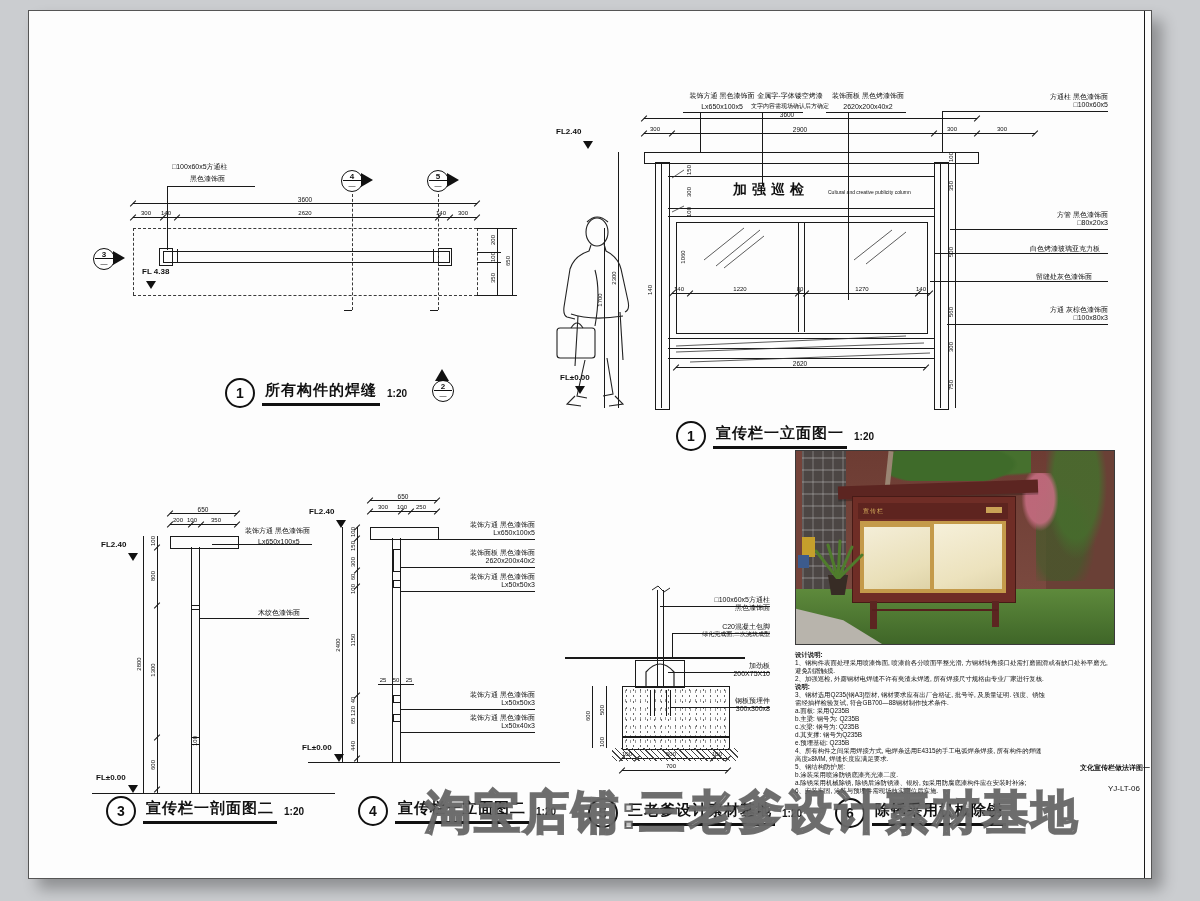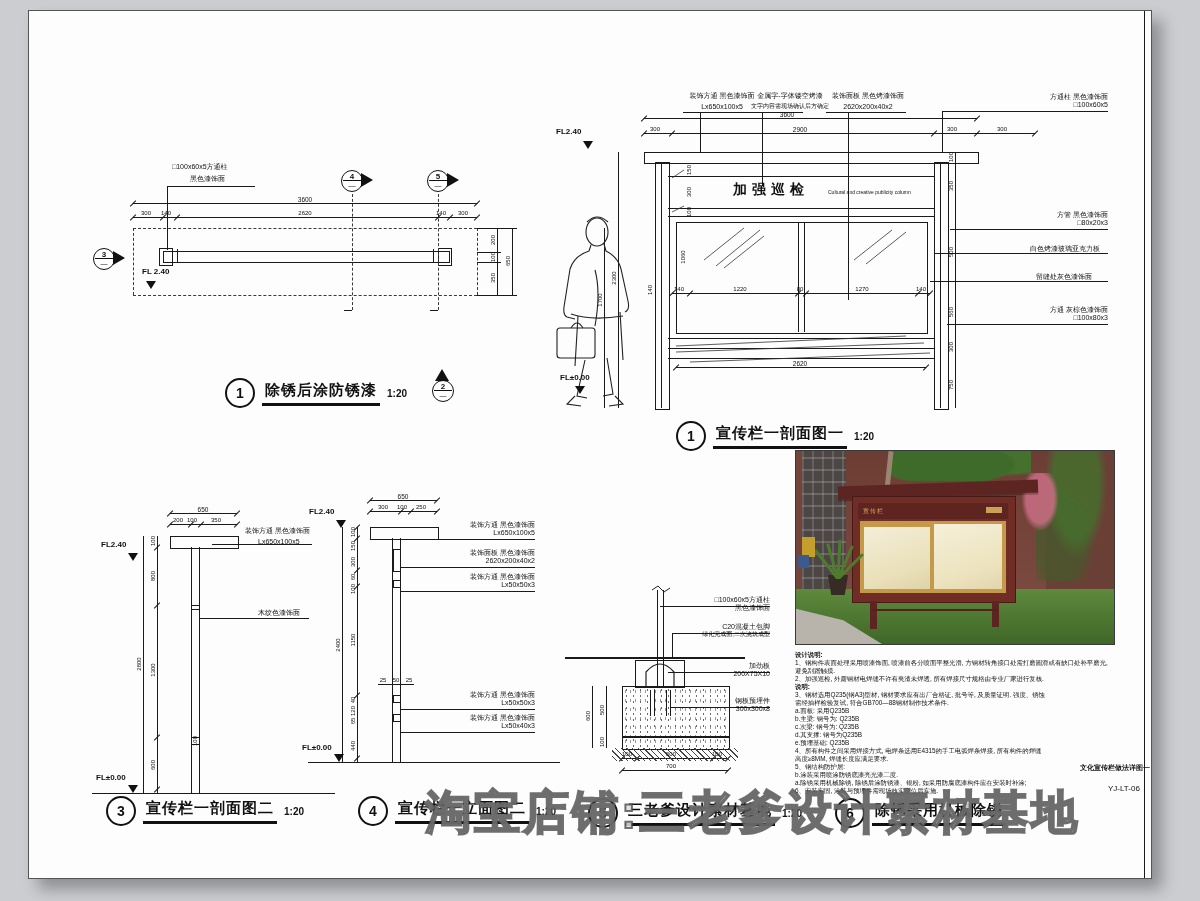--- a/index.html
+++ b/index.html
@@ -75,21 +75,21 @@
         <div class="tk" style="left:473px;top:217px;"></div>
     <div class="v" style="left:497px;top:228px;height:67px;"></div>
     <div class="v" style="left:512px;top:228px;height:67px;"></div>
     <div class="h" style="left:477px;top:228px;width:40px;"></div>
     <div class="h" style="left:477px;top:252px;width:24px;"></div>
     <div class="h" style="left:477px;top:262px;width:24px;"></div>
     <div class="h" style="left:477px;top:295px;width:40px;"></div>
   </div>
   <span class="t" style="left:172px;top:163px;">□100x60x5方通柱</span>
   <span class="t" style="left:190px;top:175px;">黑色漆饰面</span>
-  <span class="t t8" style="left:142px;top:268px;">FL 2.40</span>
+  <span class="t t8" style="left:142px;top:268px;">FL 4.38</span>
   <div class="tri" style="left:146px;top:281px;"></div>
   <span class="t t65 cx" style="left:305px;top:196px;">3600</span>
   <span class="t t6 cx" style="left:146px;top:210px;">300</span>
   <span class="t t6 cx" style="left:166px;top:210px;">140</span>
   <span class="t t6 cx" style="left:305px;top:210px;">2620</span>
   <span class="t t6 cx" style="left:441px;top:210px;">140</span>
   <span class="t t6 cx" style="left:463px;top:210px;">300</span>
   <span class="t t6 rc" style="left:493px;top:240px;">200</span>
   <span class="t t6 rc" style="left:493px;top:257px;">100</span>
   <span class="t t6 rc" style="left:493px;top:278px;">350</span>
@@ -107,21 +107,21 @@
   </div>
   <div class="flagR" style="left:447px;top:173px;"></div>
   <div class="smk" style="left:93px;top:248px;">
     <span class="no">3</span>
         <span class="mid"></span>
         <span class="da">—</span>
   </div>
   <div class="flagR" style="left:113px;top:251px;"></div>
   <div class="vt" style="left:225px;top:378px;">
     <span class="num">1</span>
-    <span class="txt">除锈后涂防锈漆</span>
+    <span class="txt">所有构件的焊缝</span>
     <span class="sc">1:20</span>
   </div>
   <div class="smk" style="left:432px;top:380px;">
     <span class="no">2</span>
         <span class="mid"></span>
         <span class="da">—</span>
   </div>
   <div class="flagU" style="left:435px;top:369px;"></div>
 </div>
 
@@ -249,21 +249,21 @@
   <span class="t t6 cx" style="left:862px;top:286px;">1270</span>
   <span class="t t6 cx" style="left:921px;top:286px;">140</span>
   <span class="t t6 rc" style="left:683px;top:257px;">1060</span>
   <span class="t t6 rc" style="left:650px;top:290px;">140</span>
   <span class="t t6 rc" style="left:689px;top:170px;">150</span>
   <span class="t t6 rc" style="left:689px;top:192px;">300</span>
   <span class="t t6 rc" style="left:689px;top:212px;">100</span>
   <span class="t t65 cx" style="left:800px;top:360px;">2620</span>
   <div class="vt" style="left:676px;top:421px;">
     <span class="num">1</span>
-    <span class="txt">宣传栏一剖面图一</span>
+    <span class="txt">宣传栏一立面图一</span>
     <span class="sc">1:20</span>
   </div>
 </div>
 
 <div>
   <div>
     <div class="h" style="left:170px;top:513px;width:67px;"></div>
     <div class="h" style="left:170px;top:524px;width:67px;"></div>
     <div class="tk" style="left:166px;top:513px;"></div>
         <div class="tk" style="left:233px;top:513px;"></div>

